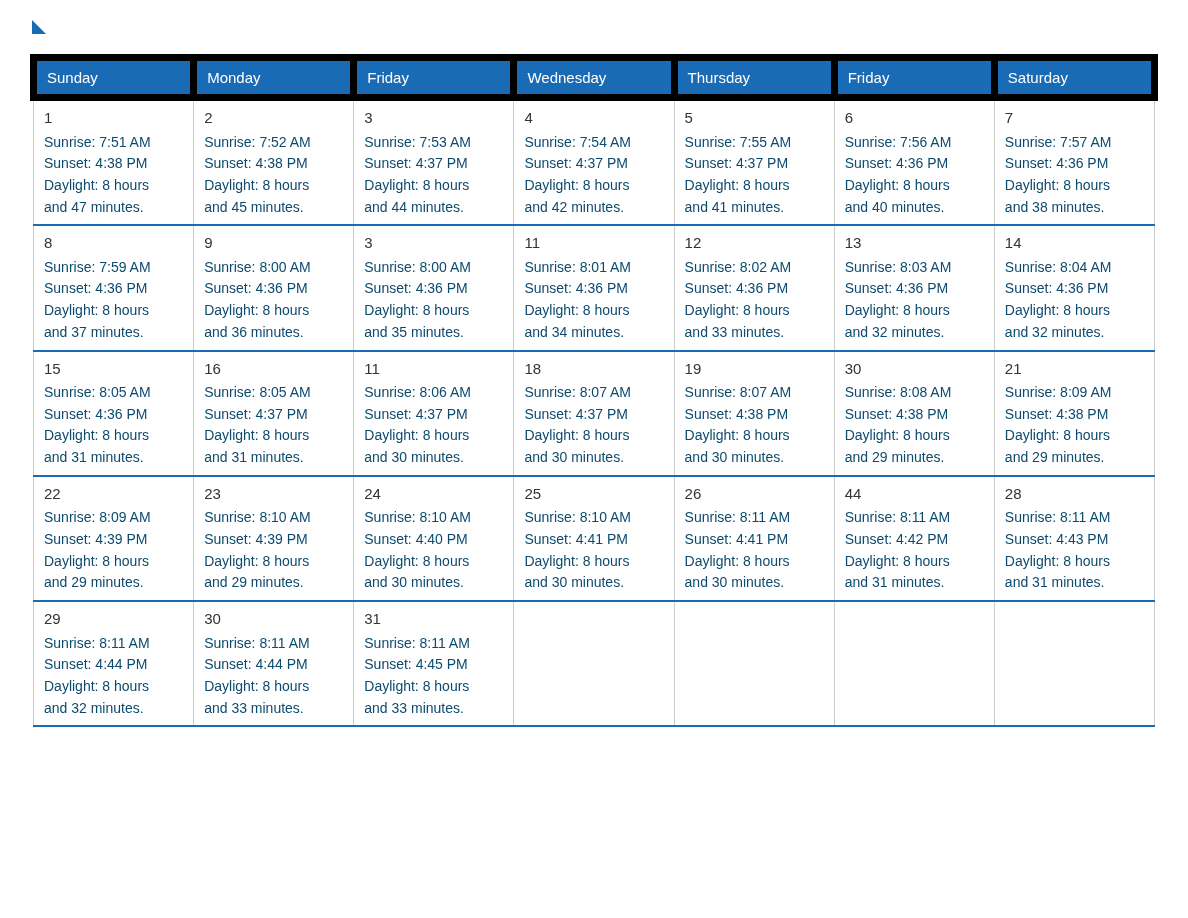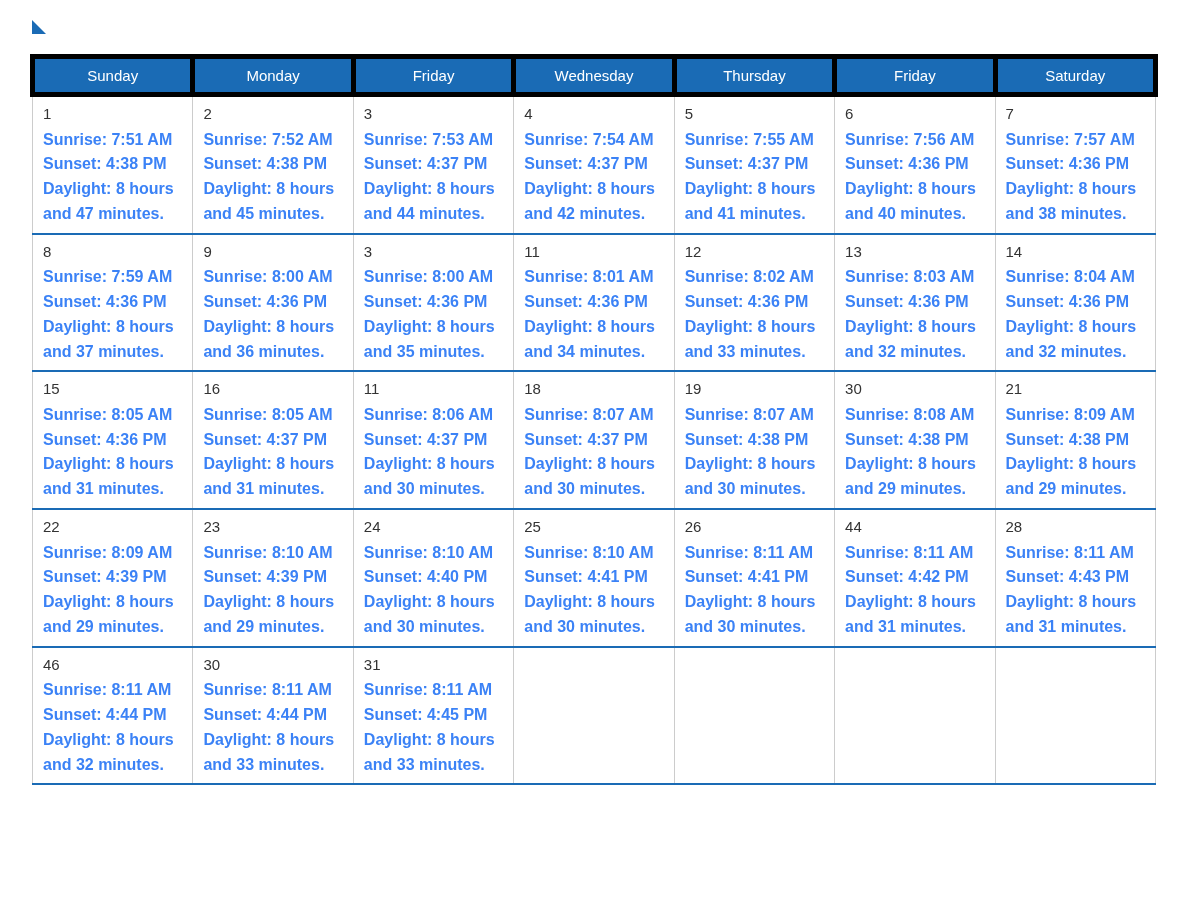--- a/index.html
+++ b/index.html
@@ -63,48 +63,47 @@
     }
     table {
       width: 100%;
       border-collapse: collapse;
       font-size: 13px;
     }
     thead tr th {
       background-color: #1a6bb5;
       color: #fff;
       padding: 8px 10px;
-      text-align: center;
+      text-align: left;
       font-size: 15px;
       font-weight: normal;
-      border: 5px solid #000000;
+      border: 7px solid #000000;
     }
     tbody tr td {
       border: 1px solid #ccc;
       padding: 6px 10px;
       vertical-align: top;
       line-height: 1.5;
       color: #333;
       min-width: 0;
     }
     tbody tr {
       border-bottom: 2px solid #1a6bb5;
     }
     .day-num {
       font-size: 15px;
       font-weight: normal;
       color: #333;
       display: block;
       margin-bottom: 2px;
     }
     .day-info {
-      font-size: 16px;
-      color: #3b82f6;
+      font-size: 14px;
+      color: #0c4a6e;
       line-height: 1.55;
-      font-weight: bold;
     }
     .empty-cell {
       background: #fff;
     }
   </style>
 </head>
 <body>
 
 <div class="header">
   <div class="logo">
@@ -165,21 +164,21 @@
       <tr>
         <td><span class="day-num">22</span><span class="day-info">Sunrise: 8:09 AM<br>Sunset: 4:39 PM<br>Daylight: 8 hours<br>and 29 minutes.</span></td>
         <td><span class="day-num">23</span><span class="day-info">Sunrise: 8:10 AM<br>Sunset: 4:39 PM<br>Daylight: 8 hours<br>and 29 minutes.</span></td>
         <td><span class="day-num">24</span><span class="day-info">Sunrise: 8:10 AM<br>Sunset: 4:40 PM<br>Daylight: 8 hours<br>and 30 minutes.</span></td>
         <td><span class="day-num">25</span><span class="day-info">Sunrise: 8:10 AM<br>Sunset: 4:41 PM<br>Daylight: 8 hours<br>and 30 minutes.</span></td>
         <td><span class="day-num">26</span><span class="day-info">Sunrise: 8:11 AM<br>Sunset: 4:41 PM<br>Daylight: 8 hours<br>and 30 minutes.</span></td>
         <td><span class="day-num">44</span><span class="day-info">Sunrise: 8:11 AM<br>Sunset: 4:42 PM<br>Daylight: 8 hours<br>and 31 minutes.</span></td>
         <td><span class="day-num">28</span><span class="day-info">Sunrise: 8:11 AM<br>Sunset: 4:43 PM<br>Daylight: 8 hours<br>and 31 minutes.</span></td>
       </tr>
       <tr>
-        <td><span class="day-num">46</span><span class="day-info">Sunrise: 8:11 AM<br>Sunset: 4:44 PM<br>Daylight: 8 hours<br>and 32 minutes.</span></td>
+        <td><span class="day-num">29</span><span class="day-info">Sunrise: 8:11 AM<br>Sunset: 4:44 PM<br>Daylight: 8 hours<br>and 32 minutes.</span></td>
         <td><span class="day-num">30</span><span class="day-info">Sunrise: 8:11 AM<br>Sunset: 4:44 PM<br>Daylight: 8 hours<br>and 33 minutes.</span></td>
         <td><span class="day-num">31</span><span class="day-info">Sunrise: 8:11 AM<br>Sunset: 4:45 PM<br>Daylight: 8 hours<br>and 33 minutes.</span></td>
         <td class="empty-cell"></td>
         <td class="empty-cell"></td>
         <td class="empty-cell"></td>
         <td class="empty-cell"></td>
       </tr>
     </tbody>
 </table>
 

